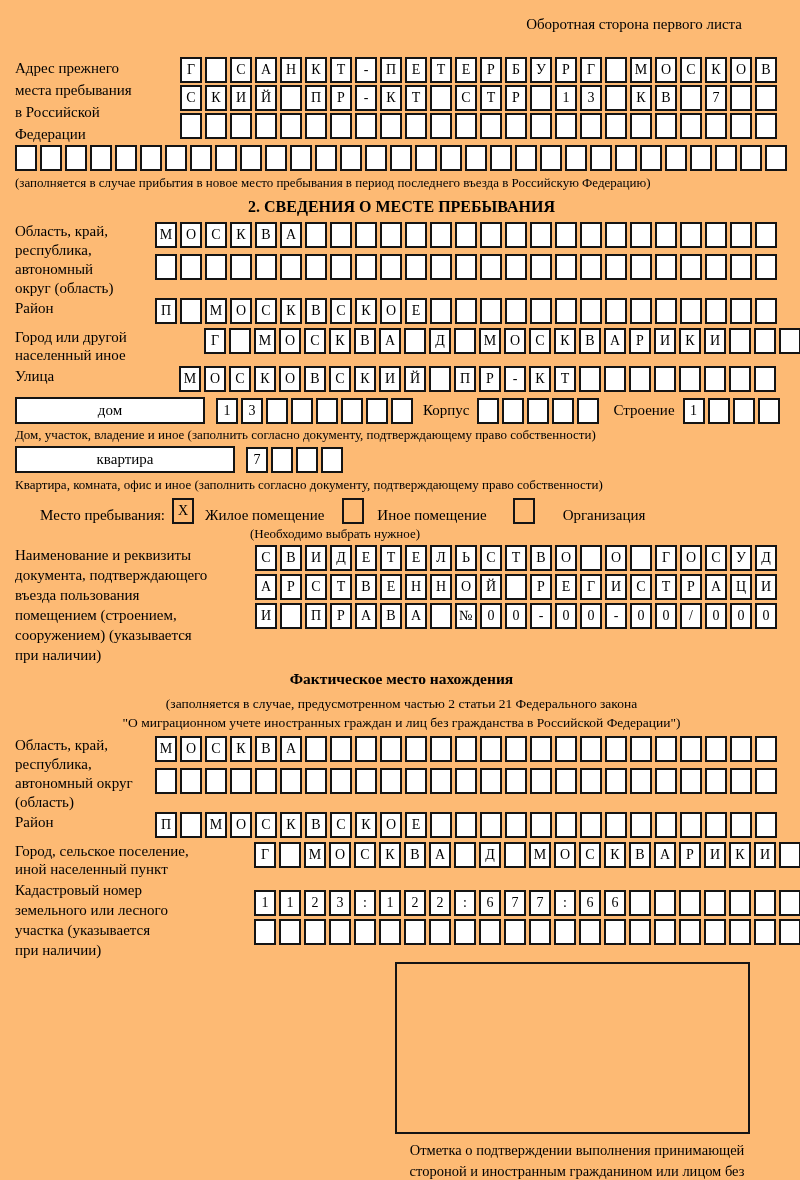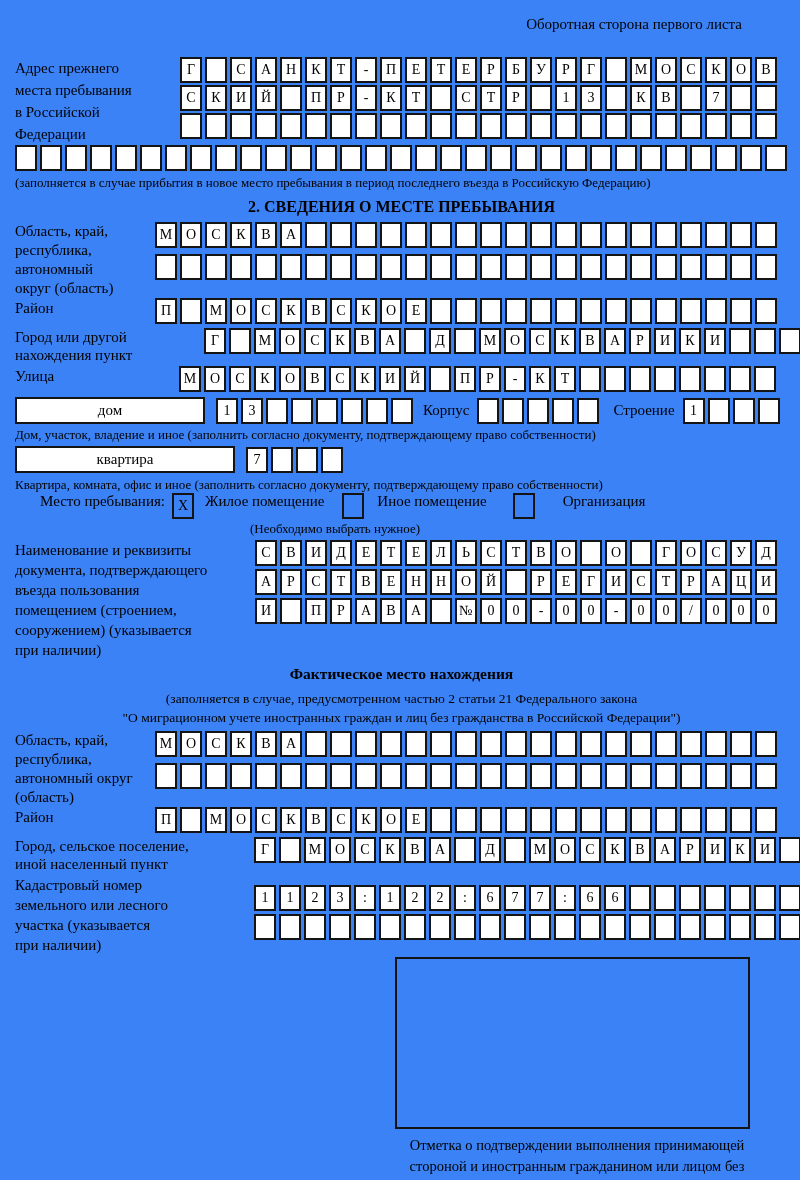--- a/index.html
+++ b/index.html
@@ -2,21 +2,21 @@
 <html><head>
 <meta charset="utf-8">
 <style>
   * { margin:0; padding:0; box-sizing:border-box; }
   html,body { background:#fff; }
   body {
     width:800px; height:1180px;
     font-family:"Liberation Serif","DejaVu Serif",serif;
     color:#000;
   }
-  .page { width:800px; height:1180px; padding:16px 12px 0 15px; overflow:hidden; position:relative; background:#3b82f6; }
+  .page { width:800px; height:1180px; padding:16px 12px 0 15px; overflow:hidden; position:relative; background:#fdba74; }
 
   .hdr { text-align:right; padding-right:46px; font-size:15px; margin-bottom:24px; }
 
   .frow { display:flex; align-items:flex-start; }
   .flabel { font-size:15px; line-height:20px; flex:0 0 auto; }
   .w140 { width:140px; } .w165 { width:165px; } .w215 { width:215px; } .w240 { width:240px; }
   .prevlabel { line-height:22px; }
 
   .cellrow { display:flex; gap:3px; margin-bottom:2px; }
   .cell {
@@ -38,21 +38,21 @@
 
   .wbox {
     border:2px solid #141414; height:27px;
     display:flex; align-items:center; justify-content:center;
     font-size:15px; background:#fff; flex:0 0 auto;
   }
   .housebox { width:190px; margin-right:11px; }
   .aptbox   { width:220px; margin-right:11px; }
   .inline-lbl { font-size:15px; line-height:27px; flex:0 0 auto; }
 
-  .stay { display:flex; align-items:flex-start; font-size:15px; }
+  .stay { display:flex; align-items:flex-end; font-size:15px; margin-top:5px; }
   .chk {
     width:22px; height:26px; border:2px solid #141414;
     display:flex; align-items:center; justify-content:center;
     font-size:14px; flex:0 0 auto;
   }
   .choose-note { width:340px; margin-left:150px; text-align:center; margin-top:2px; }
 
   .fact-title { font-size:15.5px; font-weight:bold; text-align:center; margin:5px 0 6px 0; }
   .fact-note { font-size:13.5px; line-height:19px; text-align:center; }
 
@@ -285,21 +285,21 @@
         <div class="cell"></div>
         <div class="cell"></div>
         <div class="cell"></div>
         <div class="cell"></div>
       </div>
   </div>
 
   <div class="frow mt2">
     <div class="flabel w165" style="line-height:18px">
         <span class="lbl-line">Город или другой</span>
-        <span class="lbl-line">нахождения пункт</span>
+        <span class="lbl-line">населенный иное</span>
       </div>
     <div class="cellrow">
         <div class="cell">Г</div>
         <div class="cell"></div>
         <div class="cell">М</div>
         <div class="cell">О</div>
         <div class="cell">С</div>
         <div class="cell">К</div>
         <div class="cell">В</div>
         <div class="cell">А</div>

